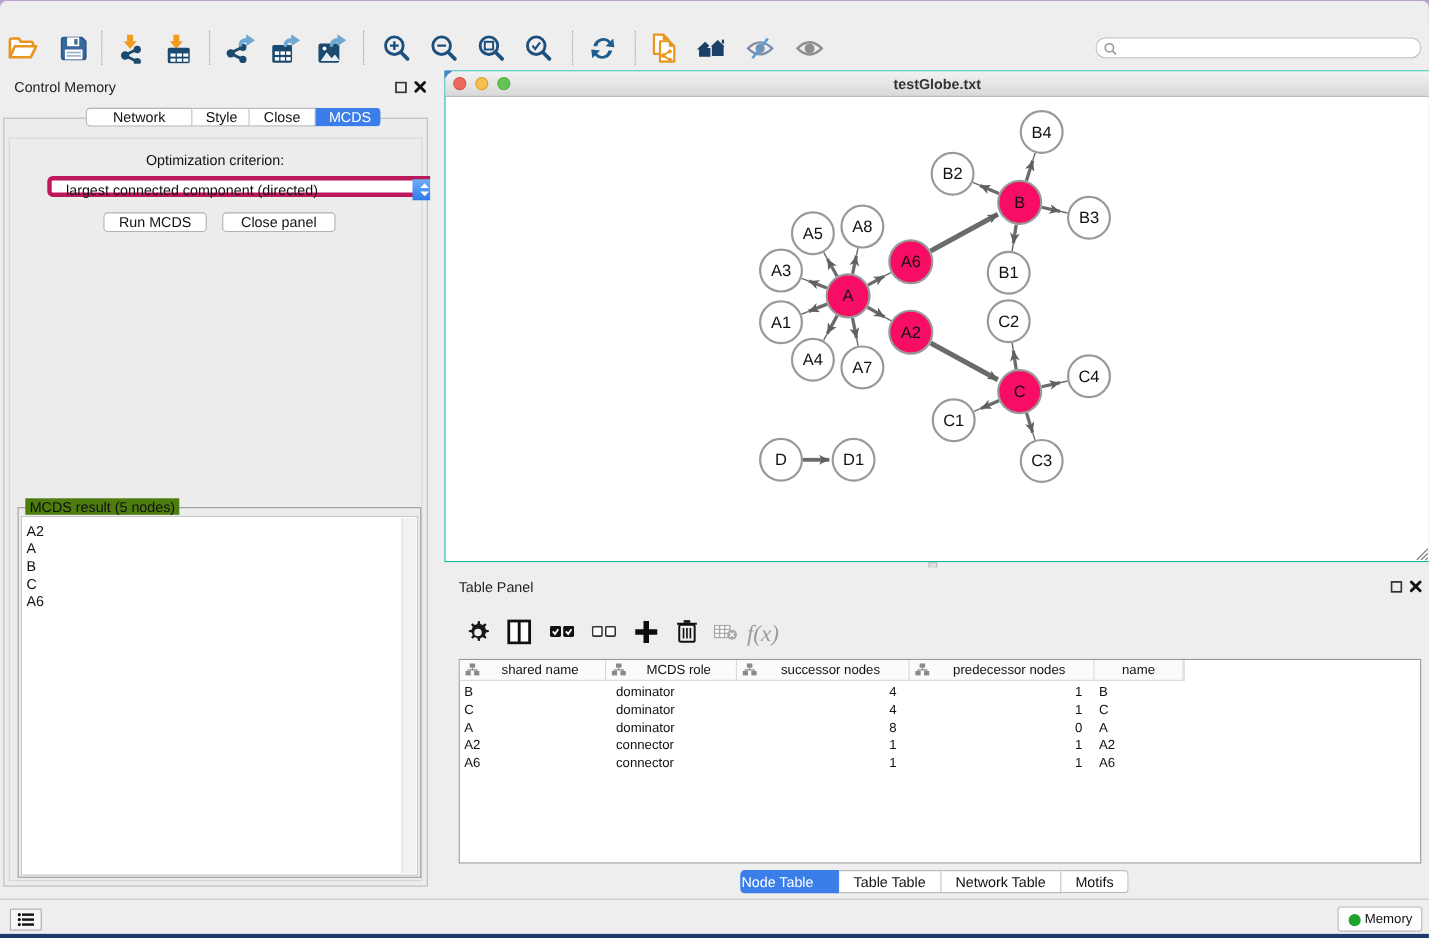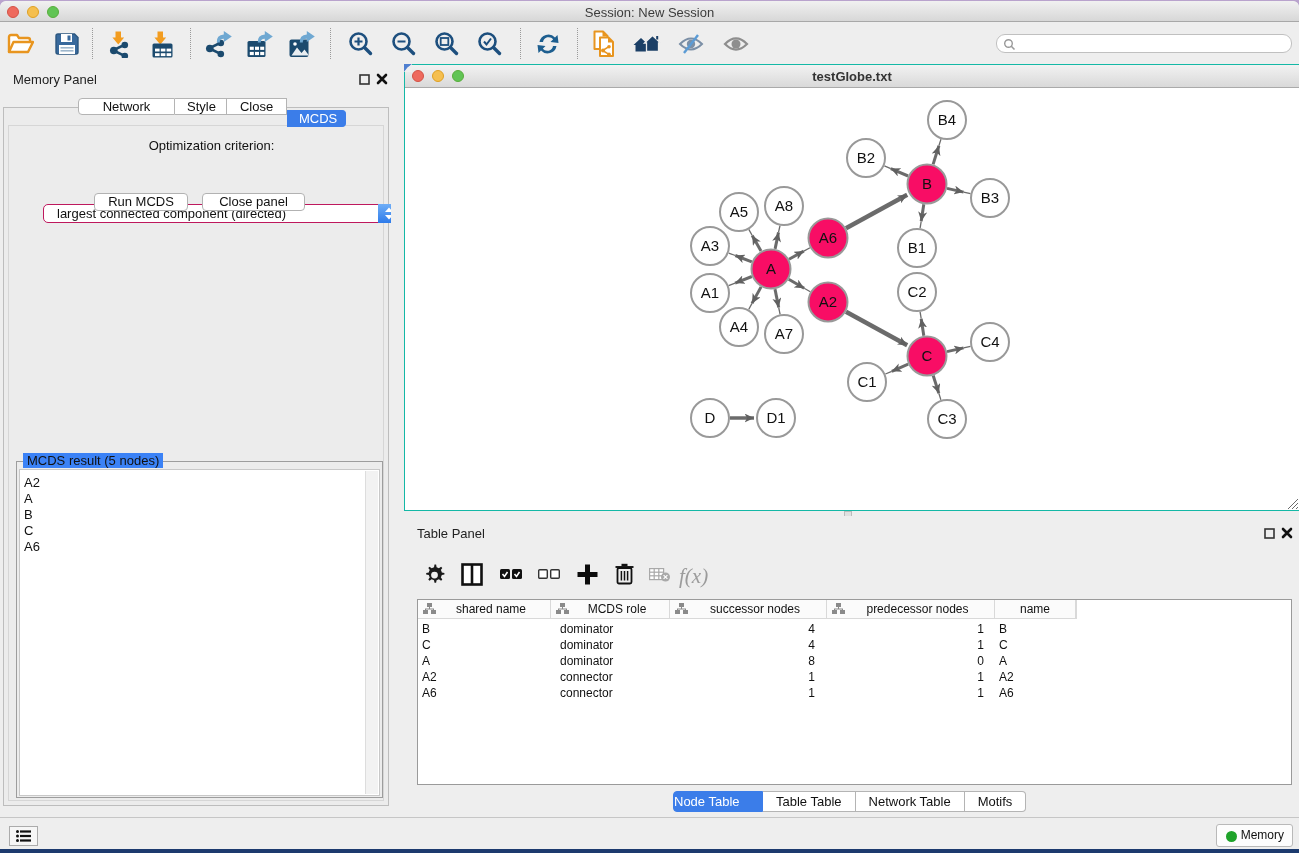--- a/index.html
+++ b/index.html
@@ -16,29 +16,29 @@
 .tb-sep{position:absolute;top:5px;height:31px;border-left:1px dotted #9a9a9a;}
 .search{position:absolute;left:996px;top:11px;width:296px;height:19px;background:#fff;border:1px solid #c0c0c0;border-radius:9px;}
 .main{position:absolute;left:0;top:63px;width:1299px;height:753px;background:#eeeeee;}
 
 .cp{position:absolute;left:0;top:0;width:391px;height:753px;background:#eeeeee;}
 .cp-h{position:absolute;left:13px;top:8px;font-size:13px;color:#222;}
 .panelbox{position:absolute;left:3px;top:43px;width:386px;height:699px;border:1px solid #bdbdbd;background:#ececec;}
 .tabs{position:absolute;top:34px;left:78px;height:17px;display:flex;font-size:13px;z-index:5;}
 .tab{height:17px;line-height:16px;padding:0 12px;background:#fff;border:1px solid #b4b4b4;border-left:none;color:#111;text-align:center;}
 .tab:first-child{border-left:1px solid #b4b4b4;border-radius:4px 0 0 4px;}
-.tab.last{border-radius:0 4px 4px 0;margin-top:12px;}
+.tab.last{border-radius:0 4px 4px 0;}
 .tab.sel{background:#3b7de9;border-color:#3b7de9;color:#fff;}
 .innerbox{position:absolute;left:8px;top:61px;width:376px;height:676px;background:#ececec;border:1px solid #d6d6d6;}
-.optlabel{position:absolute;left:16px;width:391px;top:74px;text-align:center;font-size:13px;color:#111;}
-.combo{position:absolute;left:43px;top:96px;width:357px;height:19px;background:#fff;border:1px solid #be185d;border-radius:5px;font-size:13px;color:#111;line-height:17px;padding-left:13px;margin-top:44px;}
+.optlabel{position:absolute;left:0;width:391px;top:74px;text-align:center;font-size:13px;color:#111;}
+.combo{position:absolute;left:43px;top:96px;width:357px;height:19px;background:#fff;border:4px solid #be185d;border-radius:5px;font-size:13px;color:#111;line-height:17px;padding-left:13px;}
 .combo .step{position:absolute;right:-1px;top:-1px;width:22px;height:19px;background:linear-gradient(#6faef7,#2e7bea);border-radius:0 5px 5px 0;}
 .btn{position:absolute;height:18px;background:#fff;border:1px solid #b2b2b2;border-radius:4px;font-size:13px;color:#111;text-align:center;line-height:16px;}
 .fieldset{position:absolute;left:16px;top:397px;width:367px;height:337px;border:1px solid #9d9d9d;}
-.fieldset .legend{position:absolute;left:6px;top:-9px;background:#3b82f6;padding:0 4px;font-size:13px;color:#111;}
+.fieldset .legend{position:absolute;left:6px;top:-9px;background:#4d7c0f;padding:0 4px;font-size:13px;color:#111;}
 .listbox{position:absolute;left:2px;top:7px;width:361px;height:327px;background:#fff;border:1px solid #c8c8c8;font-size:13px;color:#111;}
 .listbox .li{height:16px;line-height:16px;padding-left:4px;}
 .sbar{position:absolute;right:1px;top:1px;width:13px;height:323px;background:#f2f2f2;border-left:1px solid #ddd;}
 
 .right{position:absolute;left:391px;top:0;width:908px;height:753px;background:#eeeeee;}
 .netwin{position:absolute;left:13px;top:0;width:896px;height:447px;background:#fff;border:1px solid #14b8a6;}
 .nw-tb{position:absolute;left:0;top:0;width:894px;height:23px;background:linear-gradient(#f2f2f2,#d9d9d9);border-bottom:1px solid #aaa;}
 .nw-tb .title{position:absolute;left:0;right:0;top:4px;text-align:center;font-size:13px;font-weight:bold;color:#333;}
 .ntl{position:absolute;width:12px;height:12px;border-radius:50%;top:5px;}
 .ntl.r{left:7px;background:#ee6a5e;border:1px solid #d35246;}
@@ -65,26 +65,20 @@
 .bottomstrip{position:absolute;left:0;top:849px;width:1299px;height:4px;background:#1c3a6e;}
 svg{display:block;}
 .graph .w{fill:#fff;stroke:#999;stroke-width:2;}
 .graph .p{fill:#f80d65;stroke:#999;stroke-width:2;}
 .graph .nl{font-size:15px;fill:#111;text-anchor:middle;font-family:"Liberation Sans",sans-serif;}
 .graph line{stroke:#6b6b6b;}
 </style></head>
 <body>
 <div class="app">
 
-<div class="titlebar">
-  <span class="tl r"></span>
-      <span class="tl y"></span>
-      <span class="tl g"></span>
-  <div class="title">Session: New Session</div>
-</div>
 
 <div class="toolbar" id="toolbar">
 <div class="tb-sep" style="left:92px"></div>
       <div class="tb-sep" style="left:190px"></div>
       <div class="tb-sep" style="left:330px"></div>
       <div class="tb-sep" style="left:520px"></div>
       <div class="tb-sep" style="left:577px"></div>
 
 <svg class="tb-ic" style="left:6px" viewBox="0 0 28 28">
         <path d="M3 22 L3 7 q0-2 2-2 l6 0 2 3 9 0 q2 0 2 2 l0 2" fill="#fff" stroke="#e8951f" stroke-width="2.4" stroke-linejoin="round"></path>
@@ -219,21 +213,21 @@
         <svg style="position:absolute;left:6px;top:2.5px" width="13" height="13" viewBox="0 0 13 13">
           <circle cx="5.5" cy="5.5" r="3.8" fill="none" stroke="#9a9a9a" stroke-width="1.4"></circle>
           <line x1="8.3" y1="8.3" x2="11.5" y2="11.5" stroke="#9a9a9a" stroke-width="1.6"></line>
         </svg>
       </div>
 </div>
 
 <div class="main">
   <div style="position:absolute;left:393px;top:364px;width:7px;height:9px;background:#e2e2e2;border:1px solid #b9b9b9"></div>
   <div class="cp" id="cp">
-    <div class="cp-h">Memory Panel</div>
+    <div class="cp-h">Control Memory</div>
     <svg class="abs" style="left:359px;top:10px" width="11" height="11" viewBox="0 0 11 11">
           <rect x="1" y="1" width="9" height="9" fill="none" stroke="#333" stroke-width="1.6"></rect>
         </svg>
     <svg class="abs" style="left:376px;top:9px" width="12" height="12" viewBox="0 0 12 12">
           <path d="M2 2 L10 10 M10 2 L2 10" stroke="#111" stroke-width="2.6" stroke-linecap="round"></path>
         </svg>
     <div class="panelbox"></div>
     <div class="tabs">
           <div class="tab" style="width:97px">Network</div>
           <div class="tab" style="width:52px">Style</div>

